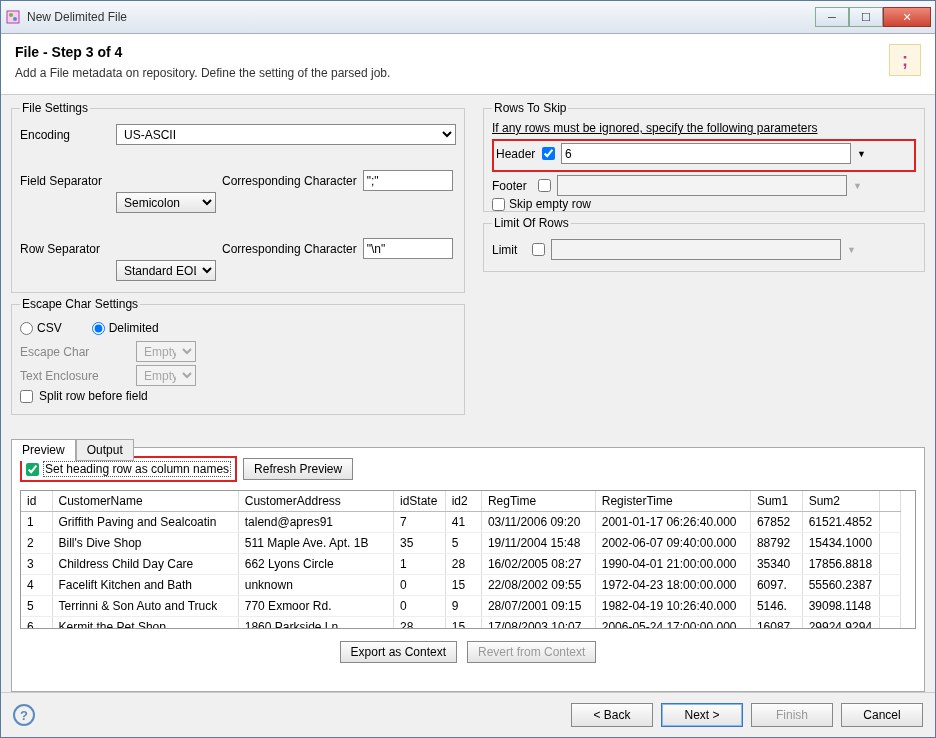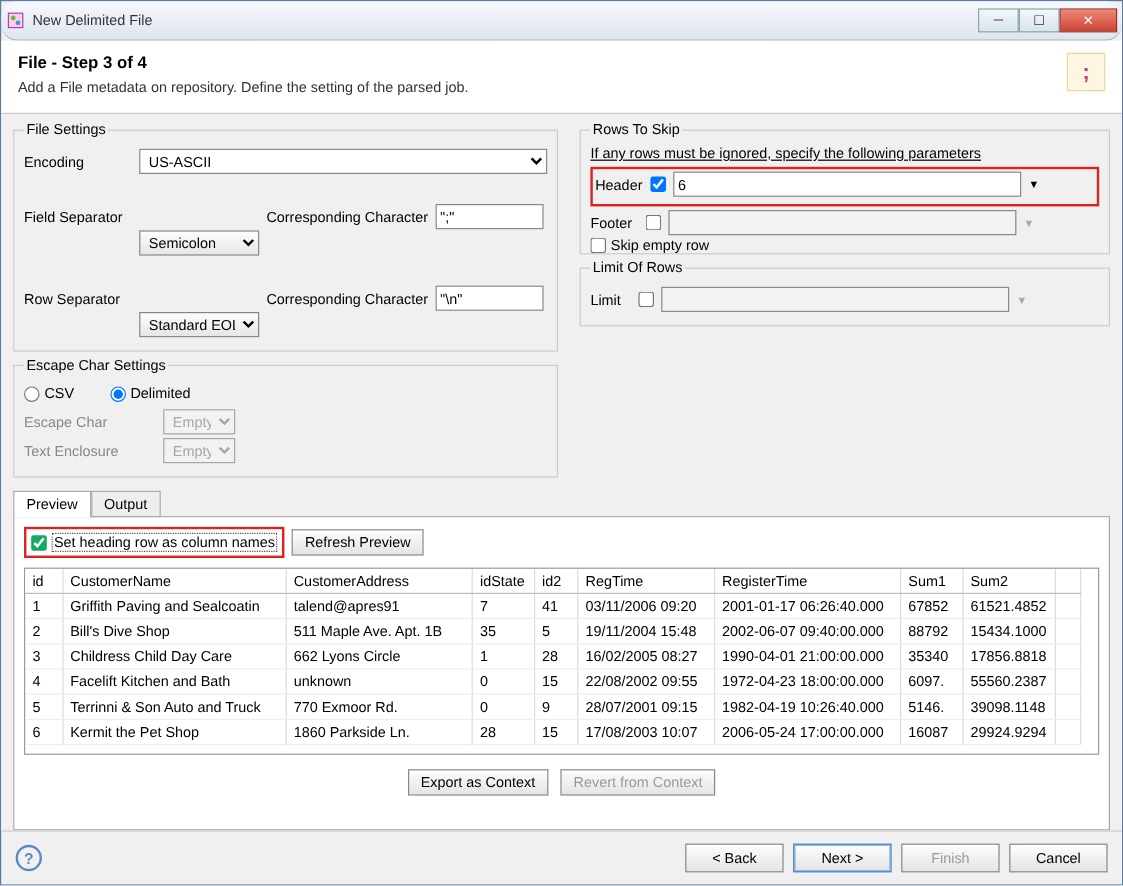--- a/index.html
+++ b/index.html
@@ -1,18 +1,18 @@
 <!DOCTYPE html>
 <html><head>
 <meta charset="utf-8">
 <style>
   * { box-sizing: border-box; margin: 0; padding: 0; }
   body { font-family: "Segoe UI", Tahoma, sans-serif; font-size: 12px; background: #fff; color: #000; }
   .window { width: 936px; height: 738px; border: 1px solid #5a7aa0; display: flex; flex-direction: column; background: #f0f0f0; }
-  .titlebar { height: 30px; background: linear-gradient(to bottom, #f6f8fb, #dde5ee); display: flex; align-items: center; padding: 16px 4px; border-bottom: 1px solid #aab; border-radius: 14px; }
+  .titlebar { height: 30px; background: linear-gradient(to bottom, #f6f8fb, #dde5ee); display: flex; align-items: center; padding: 16px 4px; border-bottom: 1px solid #aab; }
   .titlebar .appicon { width: 16px; height: 16px; margin-right: 6px; display:inline-flex; align-items:center; justify-content:center; }
   .titlebar .title { flex: 1; color: #333; font-size: 12px; }
   .titlebar .winbtns { display: flex; gap: 0; }
   .titlebar .winbtn { width: 34px; height: 20px; border: 1px solid #8a9; background: linear-gradient(to bottom, #f3f7fb, #d9e3ee); display: flex; align-items: center; justify-content: center; font-size: 11px; color: #333; }
   .titlebar .winbtn.close { background: linear-gradient(to bottom, #e87, #c43); color:#fff; border-color:#933; width:48px; }
   .header { background: #fff; padding: 10px 14px 14px 14px; border-bottom: 1px solid #ccc; display:flex; }
   .header .hleft { flex:1; }
   .header h1 { font-size: 14px; font-weight: bold; margin-bottom: 6px; }
   .header .desc { font-size: 12px; color: #333; }
   .header .hicon { width:32px; height:32px; border:1px solid #e8d8a0; background:#fdf6e3; display:flex; align-items:center; justify-content:center; color:#c38; font-size:18px; font-weight:bold; }
@@ -31,21 +31,21 @@
   input[type=text].corr { width: 90px; }
   input[type=text].hdrval { width: 290px; }
   .radio-row { display: flex; gap: 30px; margin: 4px 0 6px 0; }
   .radio-row label { display:flex; align-items:center; gap:4px; }
   .small-select { width:60px; }
   .small-select[disabled] { color:#888; background:#f3f3f3; }
   .rowsskip-desc { text-decoration: underline; font-size: 12px; margin-bottom: 4px; display:block; }
   .headerrow { border:2px solid #d22; padding:2px 2px 6px 2px; margin-bottom:0; }
   .skipempty-cut { height:14px; overflow:hidden; display:flex; align-items:center; gap:4px; margin-top:-2px; }
   .tabs { display: flex; margin-top: 6px; }
-  .tab { border: 1px solid #aaa; border-bottom: none; padding: 3px 10px; background: #fff; font-size:12px; position:relative; top:1px; }
+  .tab { border: 1px solid #aaa; border-bottom: none; padding: 3px 10px; background: #fff; font-size:12px; position:relative; top:14px; }
   .tab.inactive { background: #eee; border-bottom:1px solid #aaa; }
   .tabpanel { border: 1px solid #aaa; background: #fff; padding: 8px; flex:1; display:flex; flex-direction:column; min-height:0; }
   .setheading-row { display:flex; align-items:center; gap:6px; margin-bottom:8px; }
   .setheading-box { border:2px solid #d22; padding:3px 4px; display:flex; align-items:center; gap:4px; }
   .setheading-box input[type=checkbox] { accent-color: #1a6; }
   .btn { font-size:12px; padding:2px 10px; border:1px solid #888; background:linear-gradient(to bottom,#fdfdfd,#e4e4e4); height:22px; }
   .btn:disabled { color:#999; }
   .grid-wrap { flex:1; border:1px solid #999; overflow:auto; background:#fff; position:relative; }
   table.grid { border-collapse: collapse; width: 880px; table-layout: fixed; }
   table.grid th, table.grid td { border-right:1px solid #ddd; border-bottom:1px solid #eee; padding:3px 6px; font-size:12px; text-align:left; white-space:nowrap; overflow:hidden; text-overflow:ellipsis; }
@@ -138,20 +138,24 @@
             <select class="small-select" disabled="">
               <option>Empty</option>
             </select>
           </div>
           <div class="fieldrow">
             <label class="disabled" style="min-width:110px">Text Enclosure</label>
             <select class="small-select" disabled="">
               <option>Empty</option>
             </select>
           </div>
+          <div class="fieldrow">
+            <input type="checkbox" style="">
+            <span>Split row before field</span>
+          </div>
         </fieldset>
       </div>
 
       <div class="col">
         <fieldset style="padding-bottom:0;">
           <legend>Rows To Skip</legend>
           <span class="rowsskip-desc">If any rows must be ignored, specify the following parameters</span>
           <div class="fieldrow headerrow">
             <label class="sm">Header</label>
             <input type="checkbox" checked="" style="">

